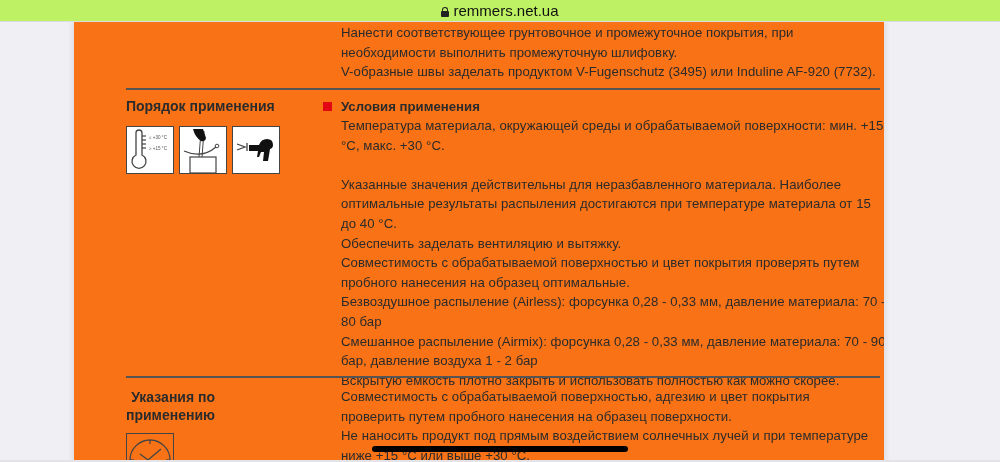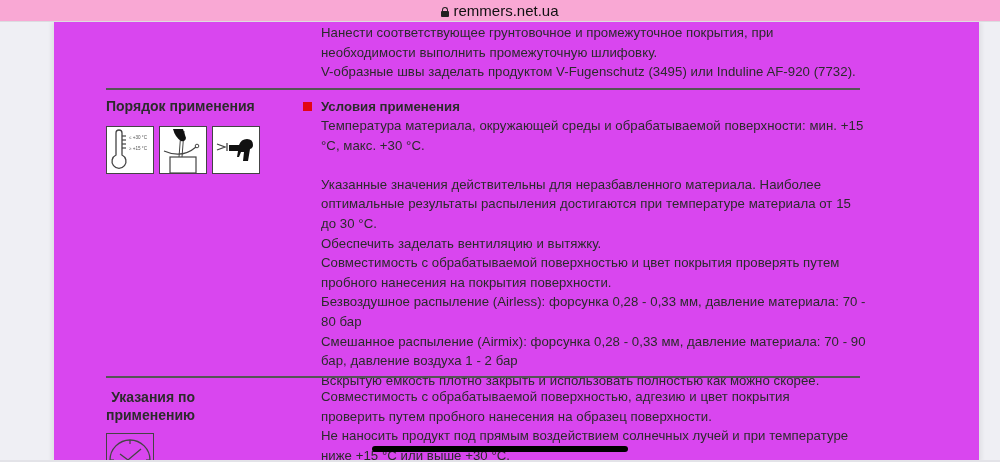--- a/index.html
+++ b/index.html
@@ -1,23 +1,23 @@
 <!DOCTYPE html>
 <html><head>
   <meta charset="utf-8">
   <style>
     * { box-sizing: border-box; margin: 0; padding: 0; }
     html, body { width: 1000px; height: 462px; overflow: hidden; background: #efeff4; font-family: "DejaVu Sans", "Liberation Sans", sans-serif; }
-    .urlbar { position: absolute; left: 0; top: 0; width: 1000px; height: 22px; background: #f9a8d4; border-bottom: 1px solid #dcdce0; display: flex; align-items: center; justify-content: center; z-index: 5; }
+    .urlbar { position: absolute; left: 0; top: 0; width: 1000px; height: 22px; background: #bef264; border-bottom: 1px solid #dcdce0; display: flex; align-items: center; justify-content: center; z-index: 5; }
     .urlbar .url { font-family: "Liberation Sans", sans-serif; font-size: 15px; color: #111; display: flex; align-items: center; gap: 4px; }
     .lock { display: inline-block; width: 8px; height: 10px; position: relative; margin-top: 2px; }
     .lock::before { content: ""; position: absolute; left: 1px; top: 0; width: 4px; height: 4px; border: 1.5px solid #222; border-bottom: none; border-radius: 3px 3px 0 0; }
     .lock::after { content: ""; position: absolute; left: 0; top: 4px; width: 8px; height: 6px; background: #222; border-radius: 1px; }
 
-    .page { position: absolute; left: 54px; top: 22px; width: 925px; height: 440px; background: #d946ef; box-shadow: -3px 0 4px rgba(0,0,0,0.06), 3px 0 4px rgba(0,0,0,0.06); overflow: hidden; }
+    .page { position: absolute; left: 74px; top: 22px; width: 810px; height: 440px; background: #f97316; box-shadow: -3px 0 4px rgba(0,0,0,0.06), 3px 0 4px rgba(0,0,0,0.06); overflow: hidden; }
     .gutter-left { position: absolute; left: 0; top: 22px; width: 71px; height: 440px; background: #efeff4; }
     .gutter-right { position: absolute; left: 929px; top: 22px; width: 71px; height: 440px; background: #efeff4; }
 
     .txt { font-family: "Liberation Sans", sans-serif; font-size: 13.2px; color: #2b2b2b; line-height: 19.6px; letter-spacing: 0.05px; }
     .block { position: absolute; }
     .line { white-space: nowrap; }
 
     .top-text { left: 267px; top: 1px; }
     .rule { position: absolute; height: 2px; background: #555; left: 52px; width: 754px; }
     .rule1 { top: 66px; }
@@ -103,24 +103,24 @@
     <span class="red-sq"></span>
     <span class="cond-title">Условия применения</span>
   </div>
 
   <div class="block txt cond-body">
     <div class="line">Температура материала, окружающей среды и обрабатываемой поверхности: мин. +15</div>
     <div class="line">°C, макс. +30 °C.</div>
     <div class="gap"></div>
     <div class="line">Указанные значения действительны для неразбавленного материала. Наиболее</div>
     <div class="line">оптимальные результаты распыления достигаются при температуре материала от 15</div>
-    <div class="line">до 30 °C.</div>
+    <div class="line">до 40 °C.</div>
     <div class="line">Обеспечить заделать вентиляцию и вытяжку.</div>
     <div class="line">Совместимость с обрабатываемой поверхностью и цвет покрытия проверять путем</div>
-    <div class="line">пробного нанесения на покрытия поверхности.</div>
+    <div class="line">пробного нанесения на образец оптимальные.</div>
     <div class="line">Безвоздушное распыление (Airless): форсунка 0,28 - 0,33 мм, давление материала: 70 -</div>
     <div class="line">80 бар</div>
     <div class="line">Смешанное распыление (Airmix): форсунка 0,28 - 0,33 мм, давление материала: 70 - 90</div>
     <div class="line">бар, давление воздуха 1 - 2 бар</div>
     <div class="line">Вскрытую емкость плотно закрыть и использовать полностью как можно скорее.</div>
   </div>
 
   <div class="rule rule2"></div>
 
   <div class="section-label label2">

